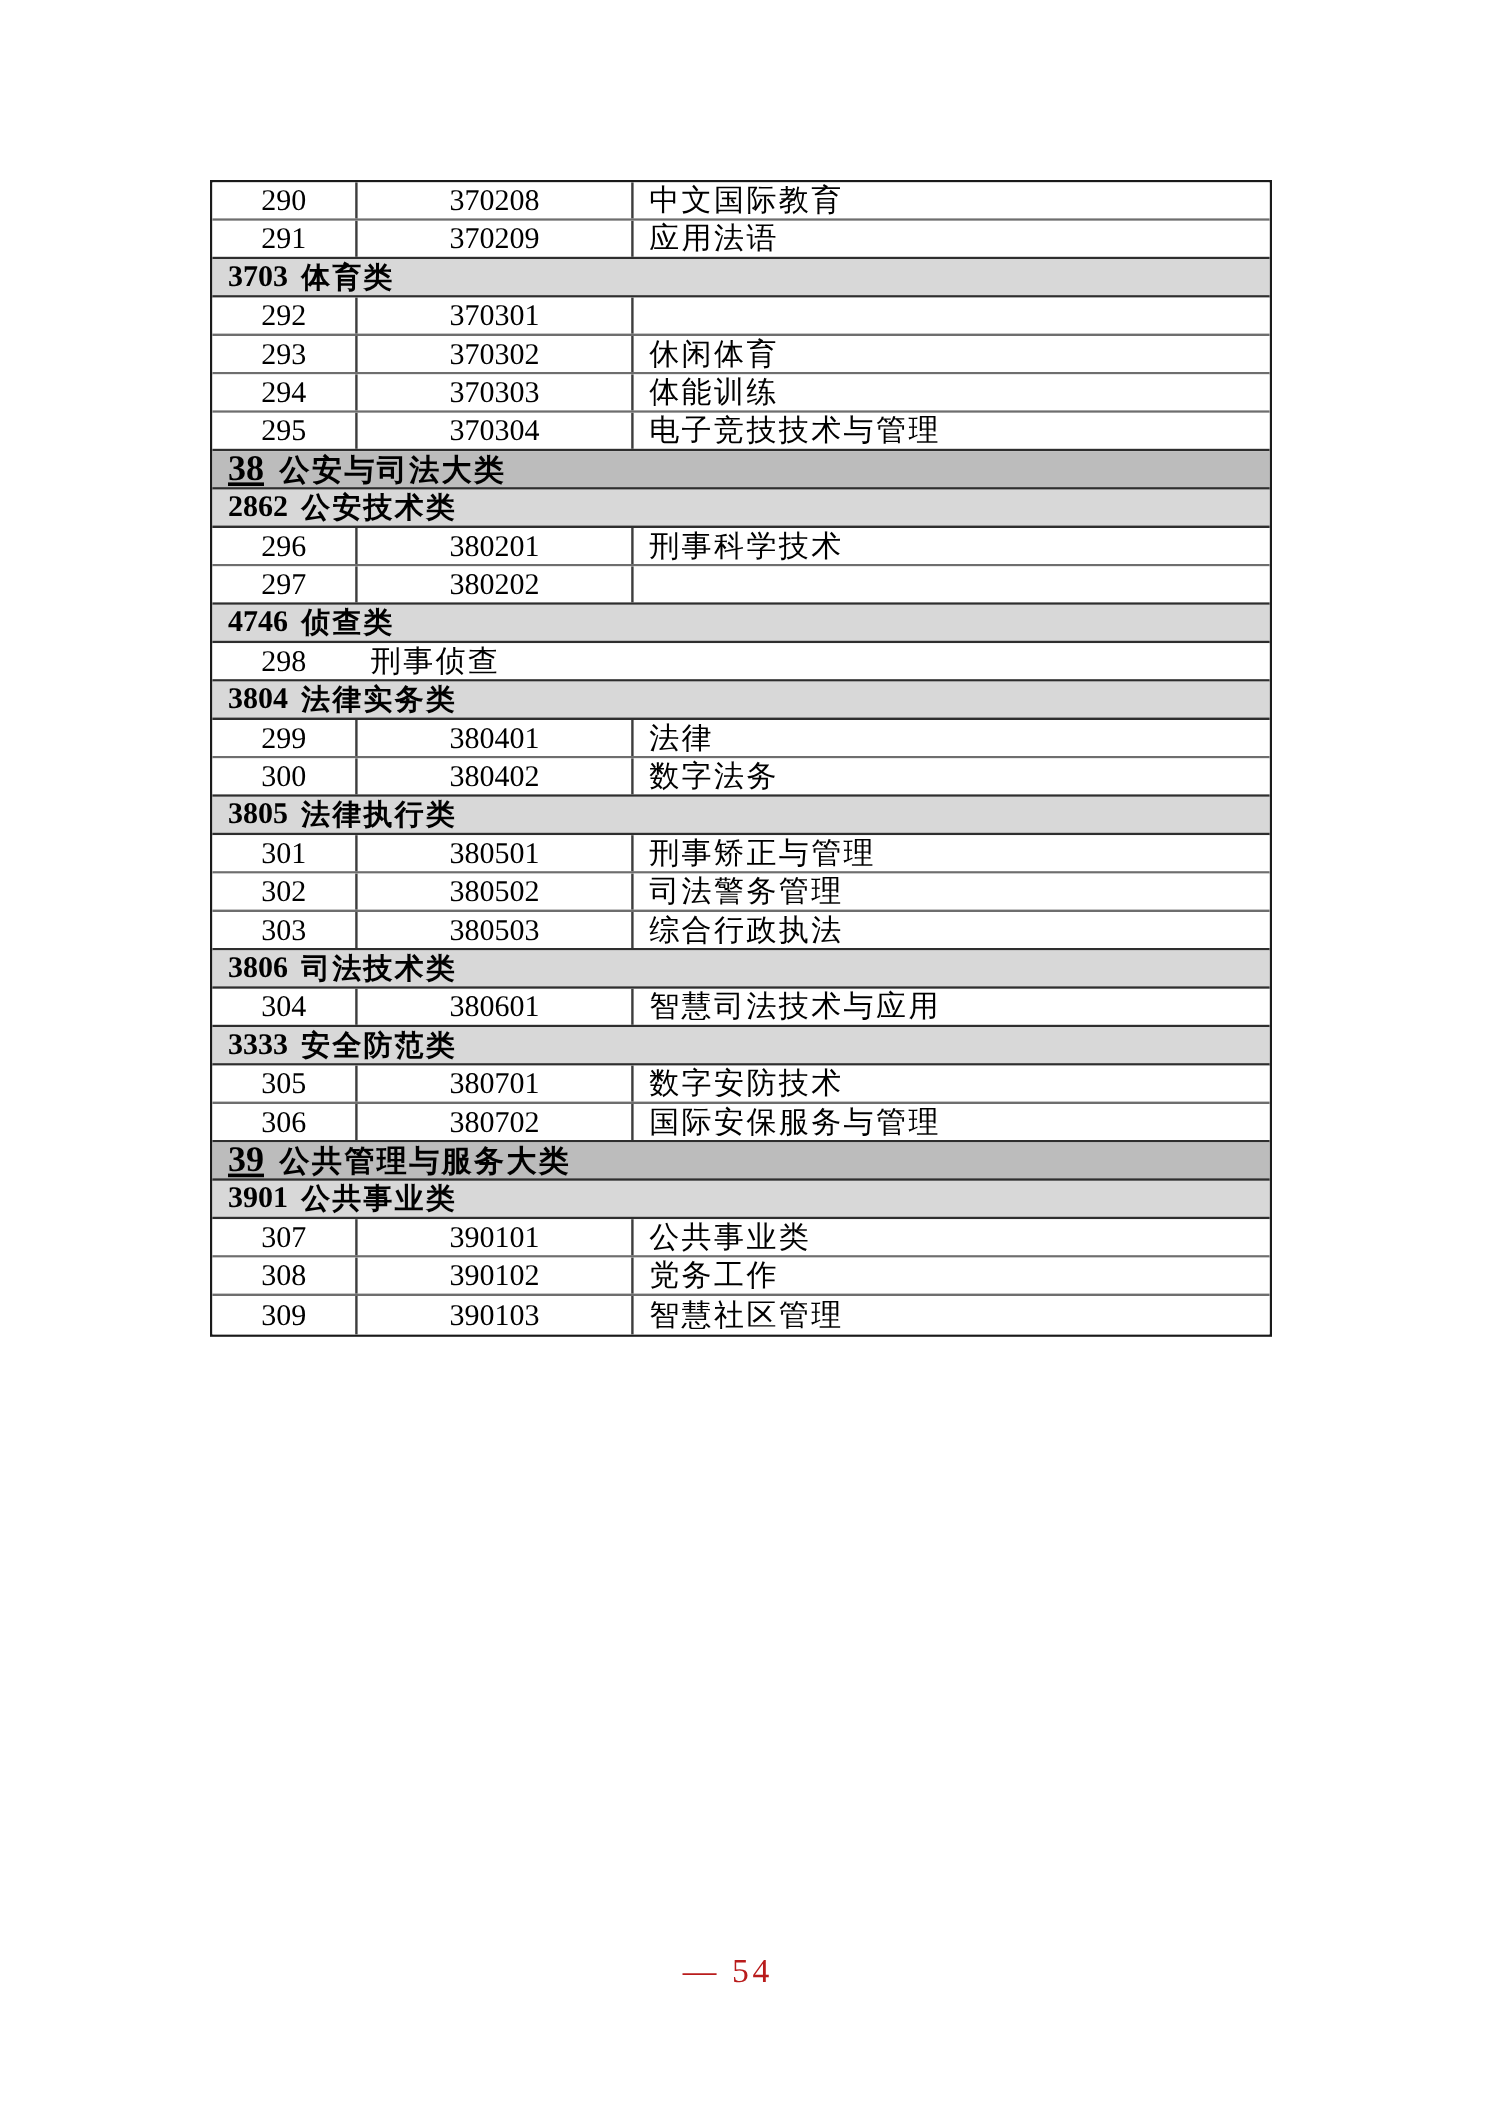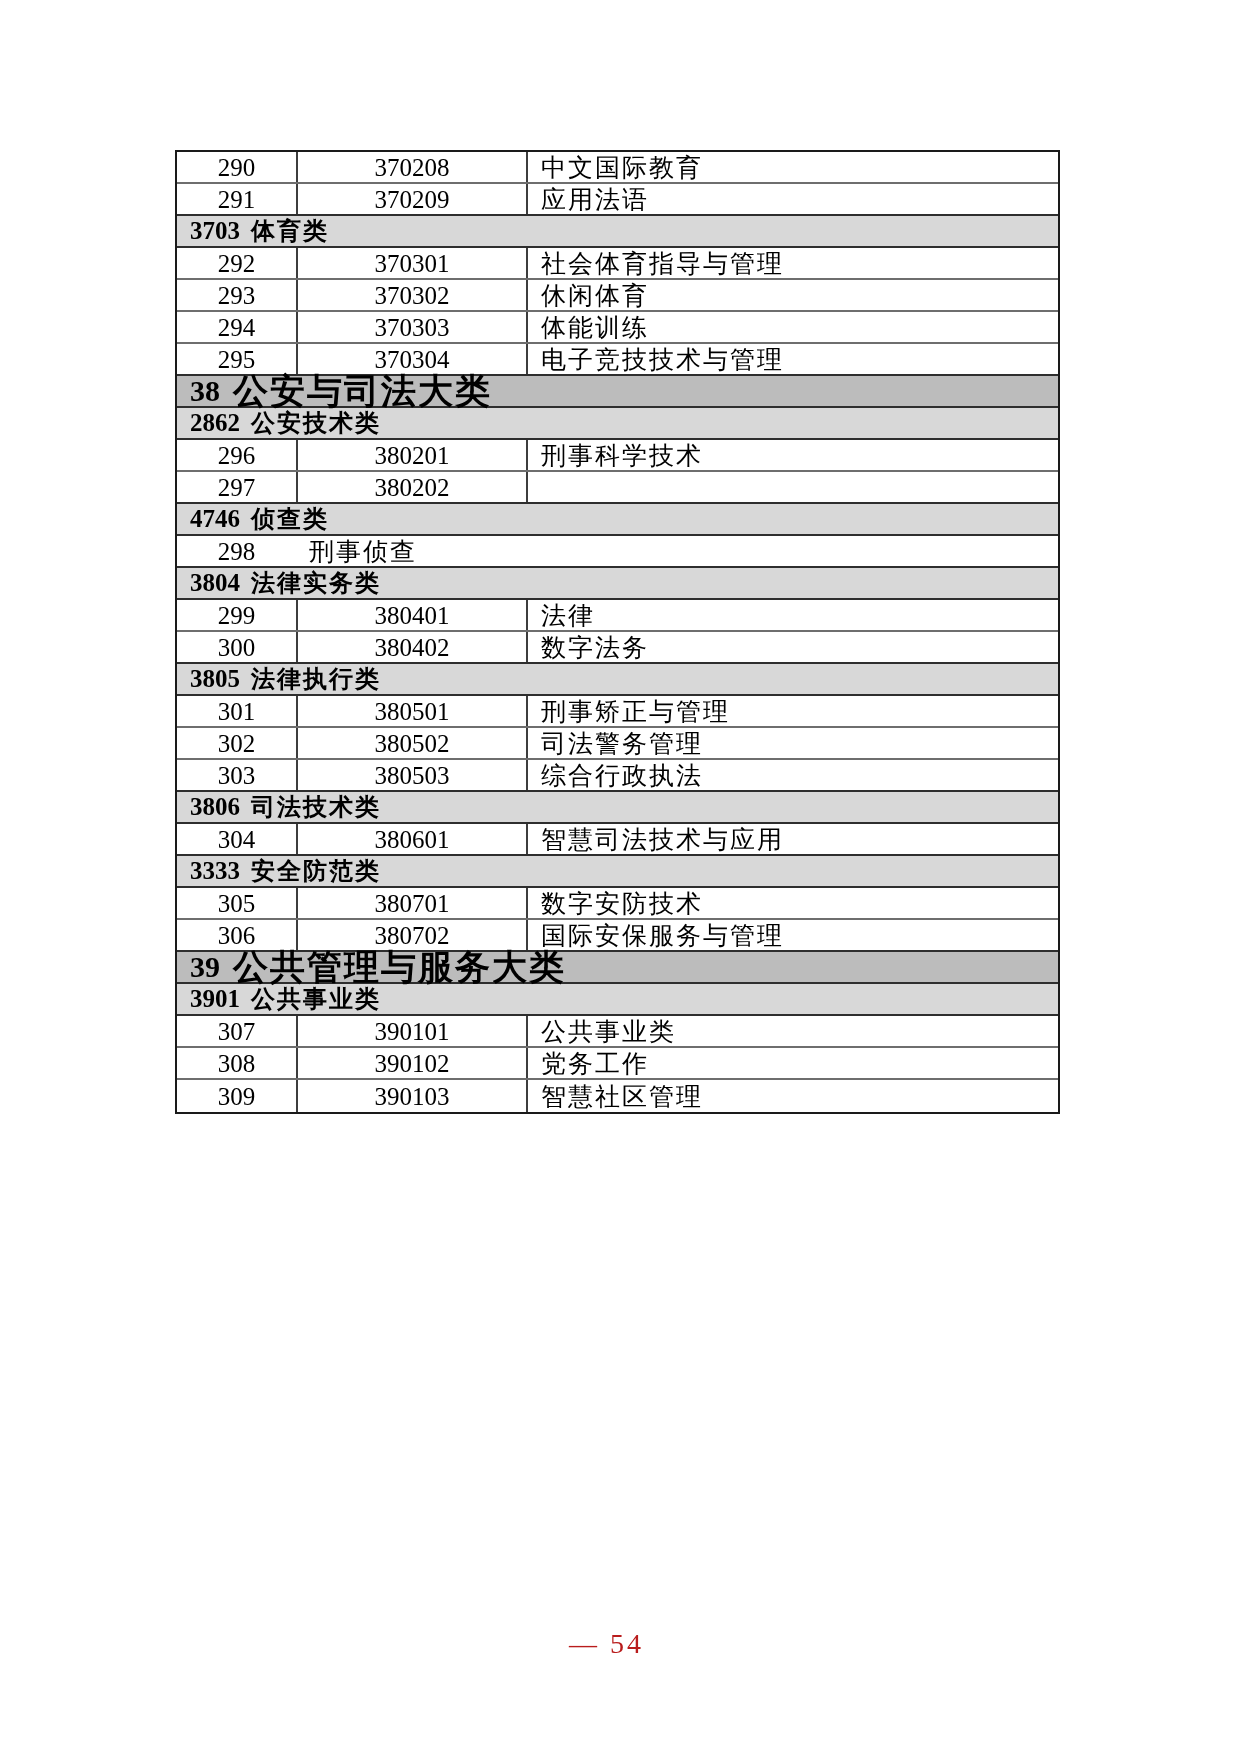--- a/index.html
+++ b/index.html
@@ -79,23 +79,24 @@
   .major-row {
     background: #bcbcbc;
     font-weight: bold;
     align-items: center;
     padding-left: 13px;
     border-bottom-color: #2e2e2e;
   }
   .major-row .code {
     font-size: 30px;
     margin-right: 13px;
+    text-decoration: underline;
   }
   .major-row .name {
-    font-size: 35px;
+    font-size: 25px;
     letter-spacing: 2px;
   }
 
   .page-footer {
     position: absolute;
     left: 0;
     top: 1628px;
     width: 100%;
     text-align: center;
     transform: translateX(-14px);
@@ -122,21 +123,20 @@
     <div class="cell c2">370209</div>
     <div class="cell c3">应用法语</div>
   </div>
       <div class="row sub-row">
     <span class="code">3703</span>
     <span class="name">体育类</span>
   </div>
       <div class="row data-row">
     <div class="cell c1">292</div>
     <div class="cell c2">370301</div>
-    <div class="cell c3">社会体育指导与管理</div>
   </div>
       <div class="row data-row">
     <div class="cell c1">293</div>
     <div class="cell c2">370302</div>
     <div class="cell c3">休闲体育</div>
   </div>
       <div class="row data-row">
     <div class="cell c1">294</div>
     <div class="cell c2">370303</div>
     <div class="cell c3">体能训练</div>

